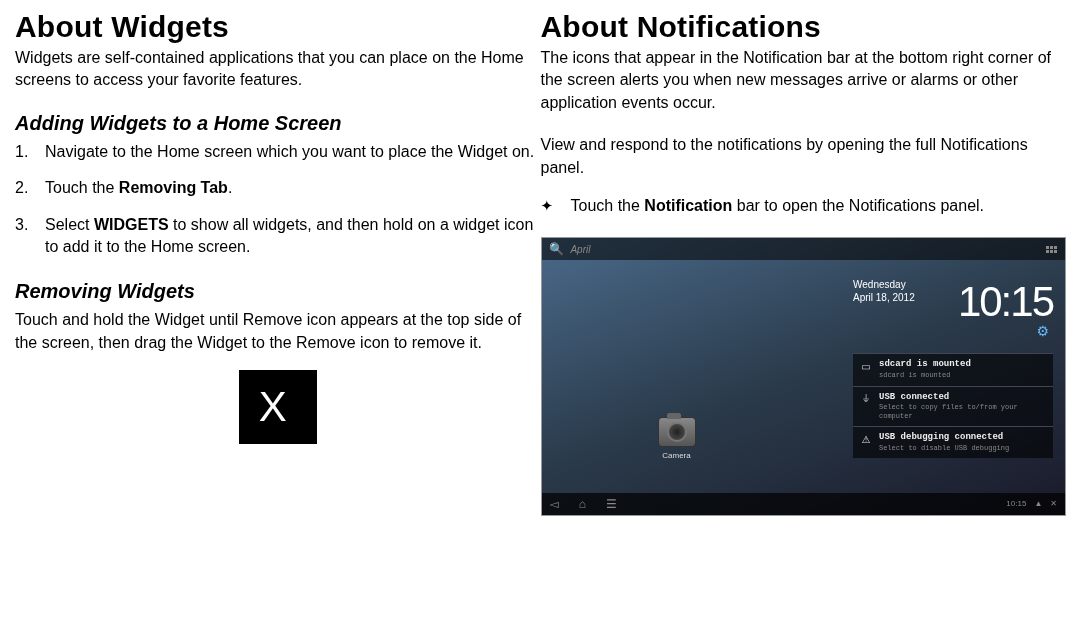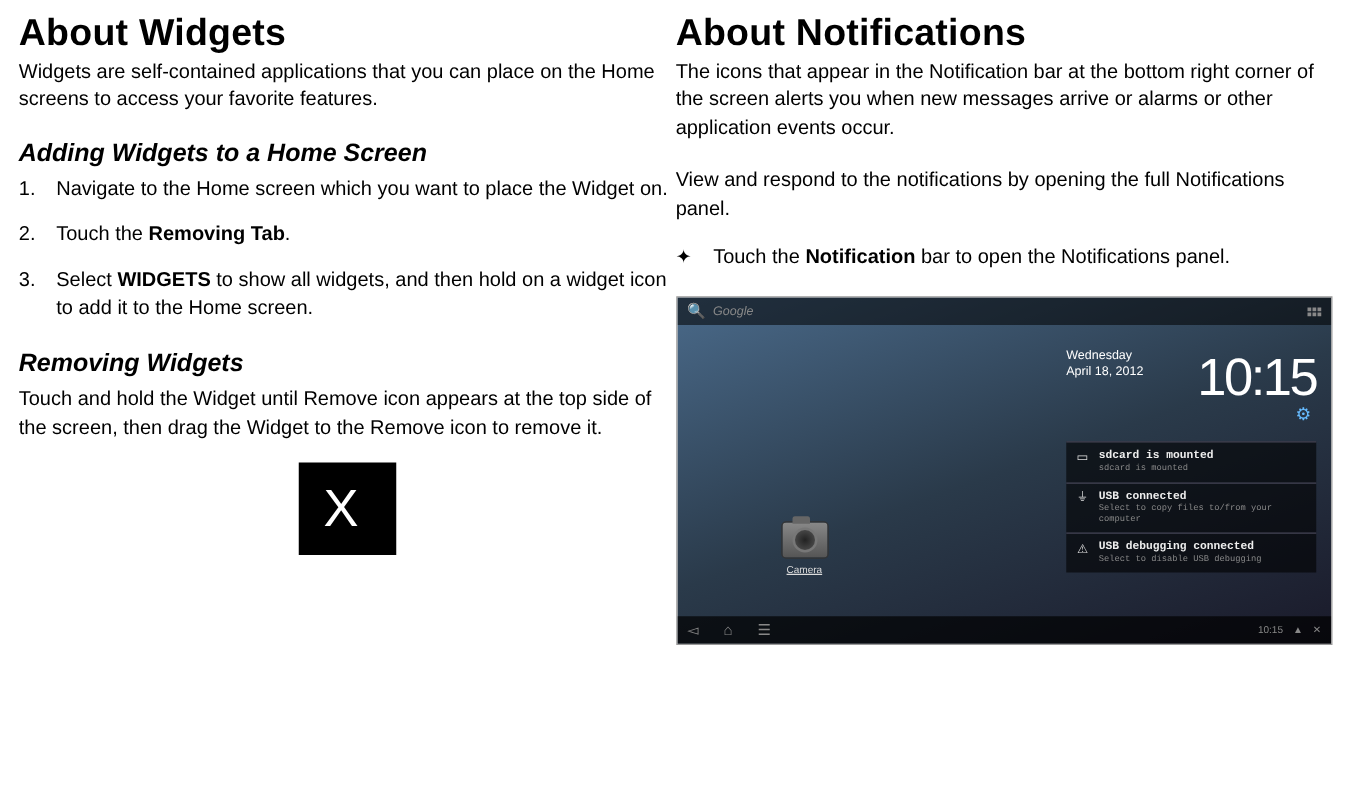--- a/index.html
+++ b/index.html
@@ -122,26 +122,25 @@
     color: #aaa;
     font-size: 9px;
   }
   .tablet-top .mag { color:#888; font-size:12px;}
   .tablet-top .google { color:#888; font-style: italic; font-size:10px; }
   .tablet-top .apps { margin-left: auto; display:grid; grid-template-columns:repeat(3,3px); grid-template-rows:repeat(2,3px); gap:1px; }
   .tablet-top .apps span { background:#888; }
 
   .camera-icon {
     position: absolute;
-    left: 83px;
+    left: 116px;
     bottom: 55px;
     text-align: center;
     color: #ddd;
     font-size: 8px;
-    text-decoration: underline;
   }
   .camera-icon .cam {
     width: 36px;
     height: 28px;
     background: linear-gradient(#888,#555);
     border-radius: 4px;
     position: relative;
     margin: 0 auto 4px;
     border:1px solid #333;
   }
@@ -255,21 +254,21 @@
 
     <ul class="bullet-list">
       <li>
         <span>Touch the </span><span class="bold">Notification</span><span> bar to open the Notifications panel.</span>
       </li>
     </ul>
 
     <div class="tablet">
       <div class="tablet-top">
         <span class="mag">🔍</span>
-        <span class="google">Google</span>
+        <span class="google">April</span>
         <div class="apps">
           <span></span>
             <span></span>
             <span></span>
             <span></span>
             <span></span>
             <span></span>
         </div>
       </div>
 

